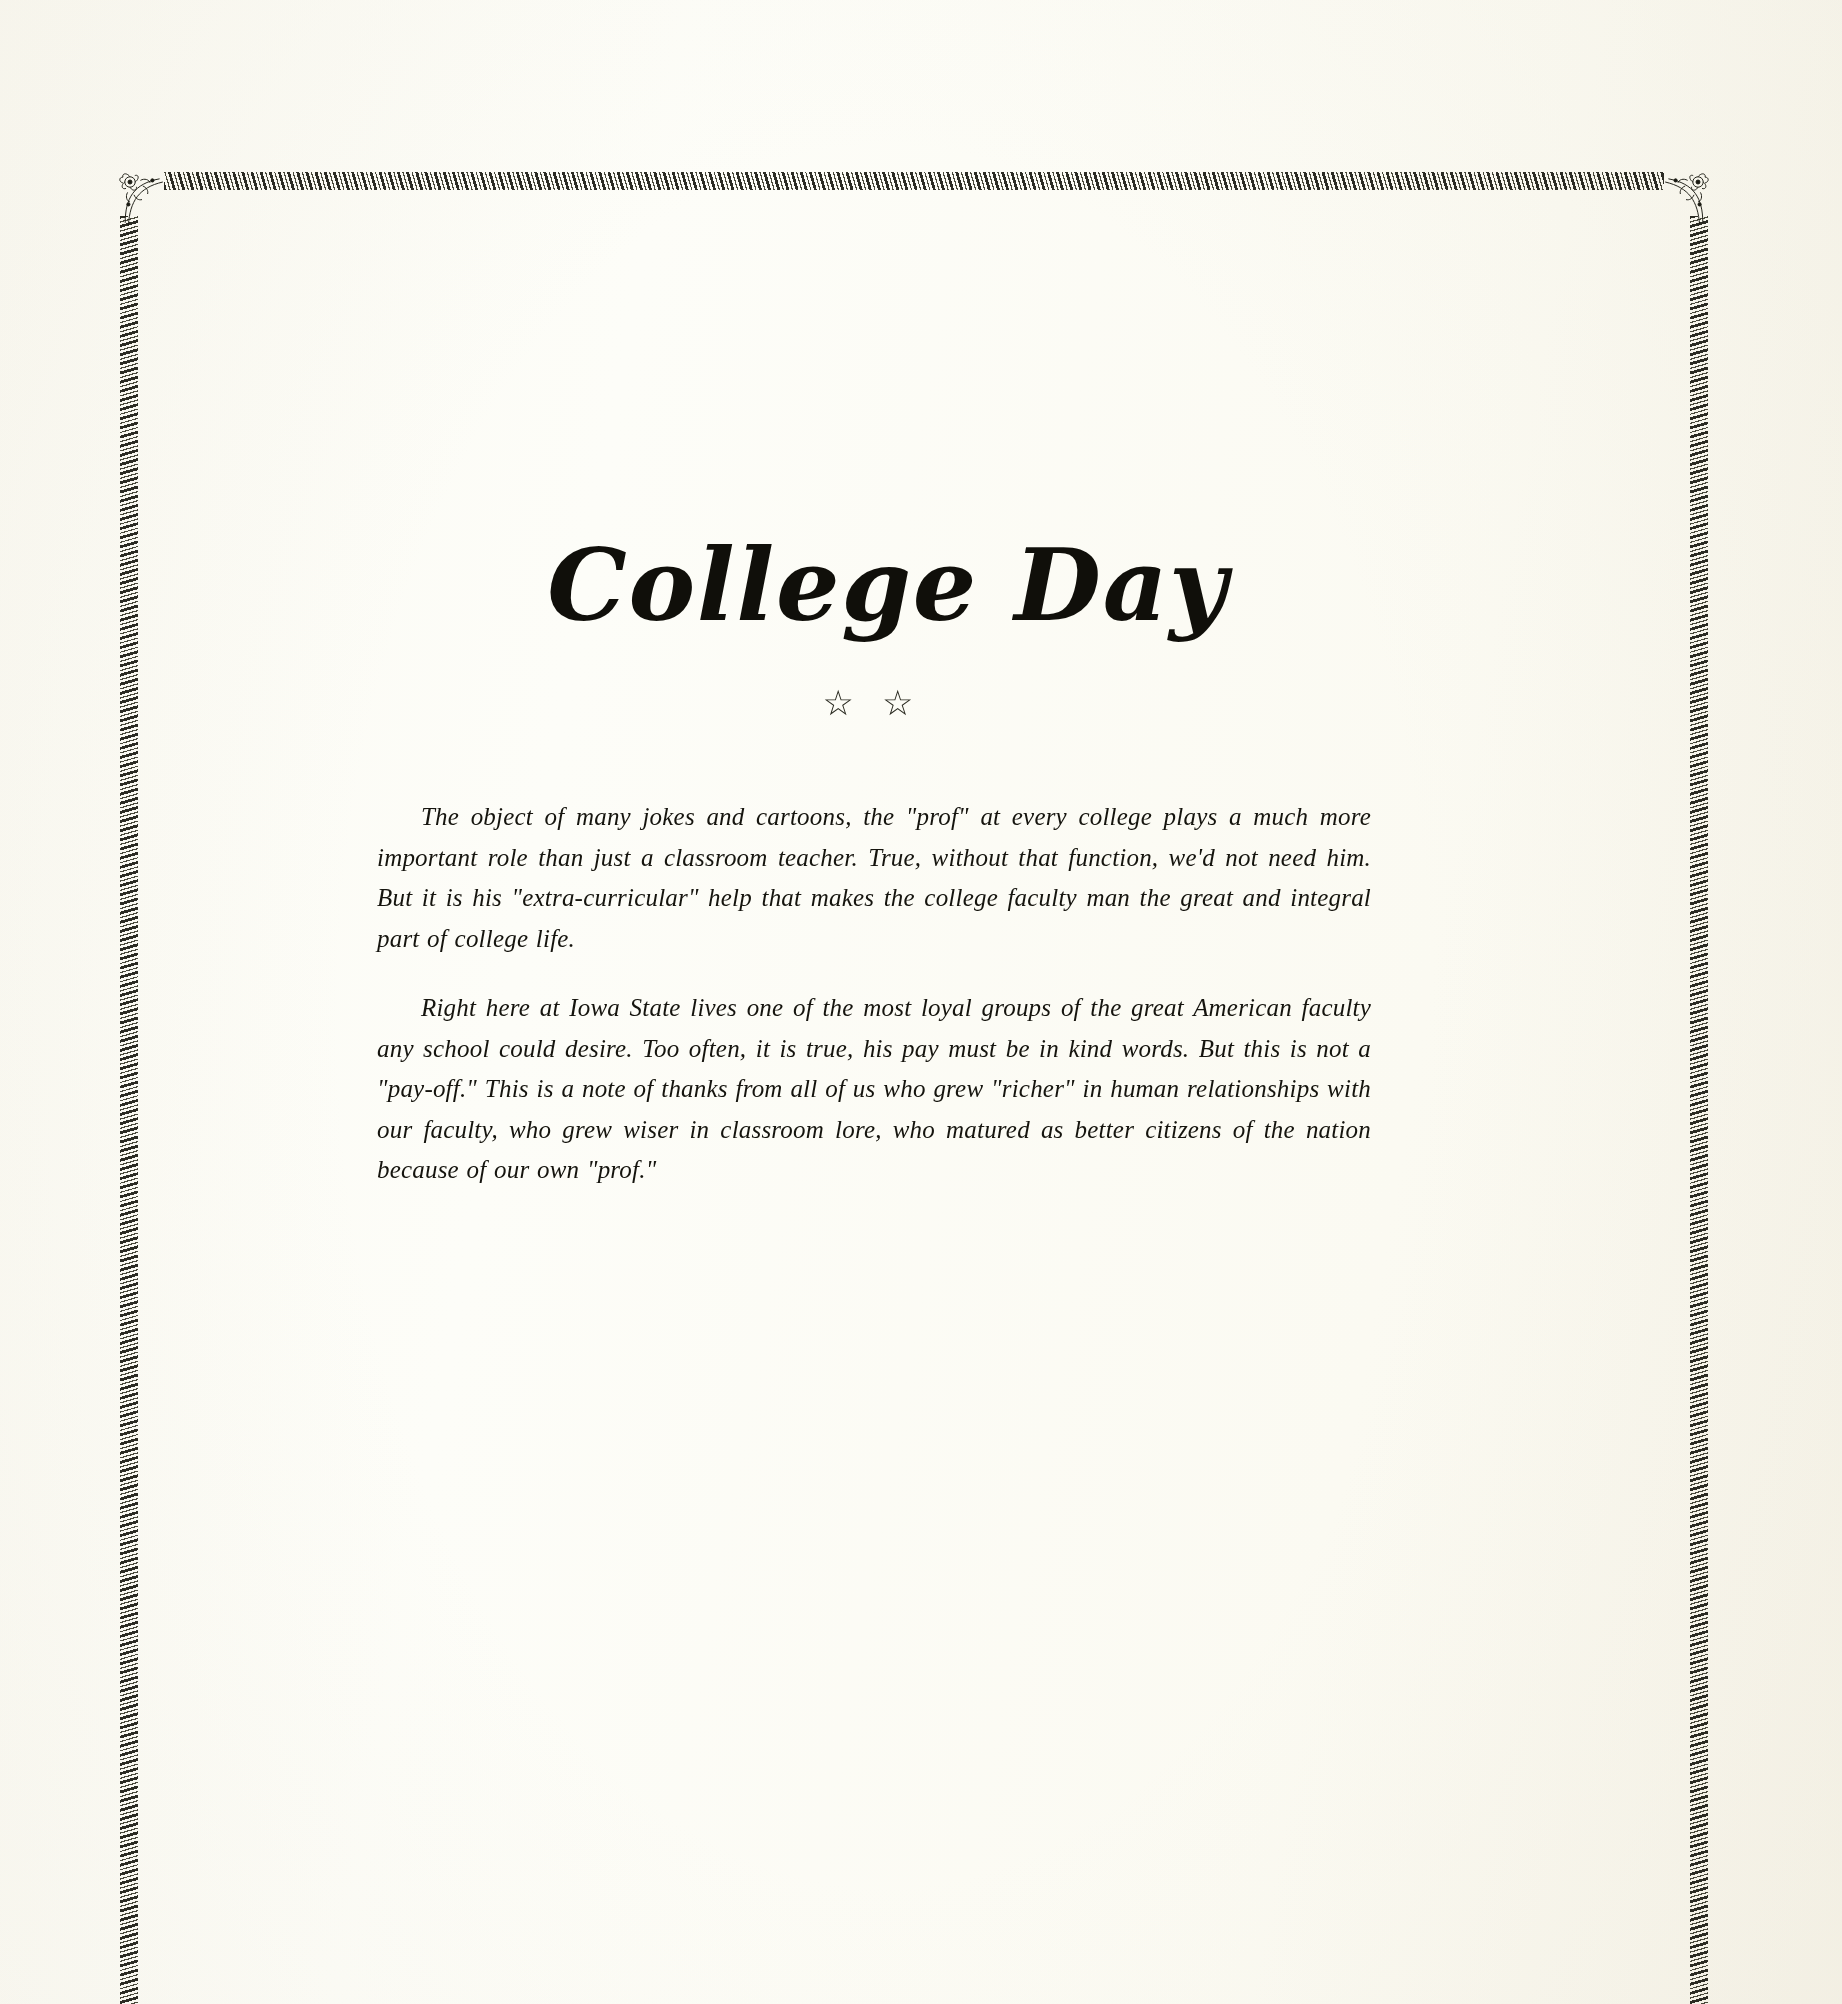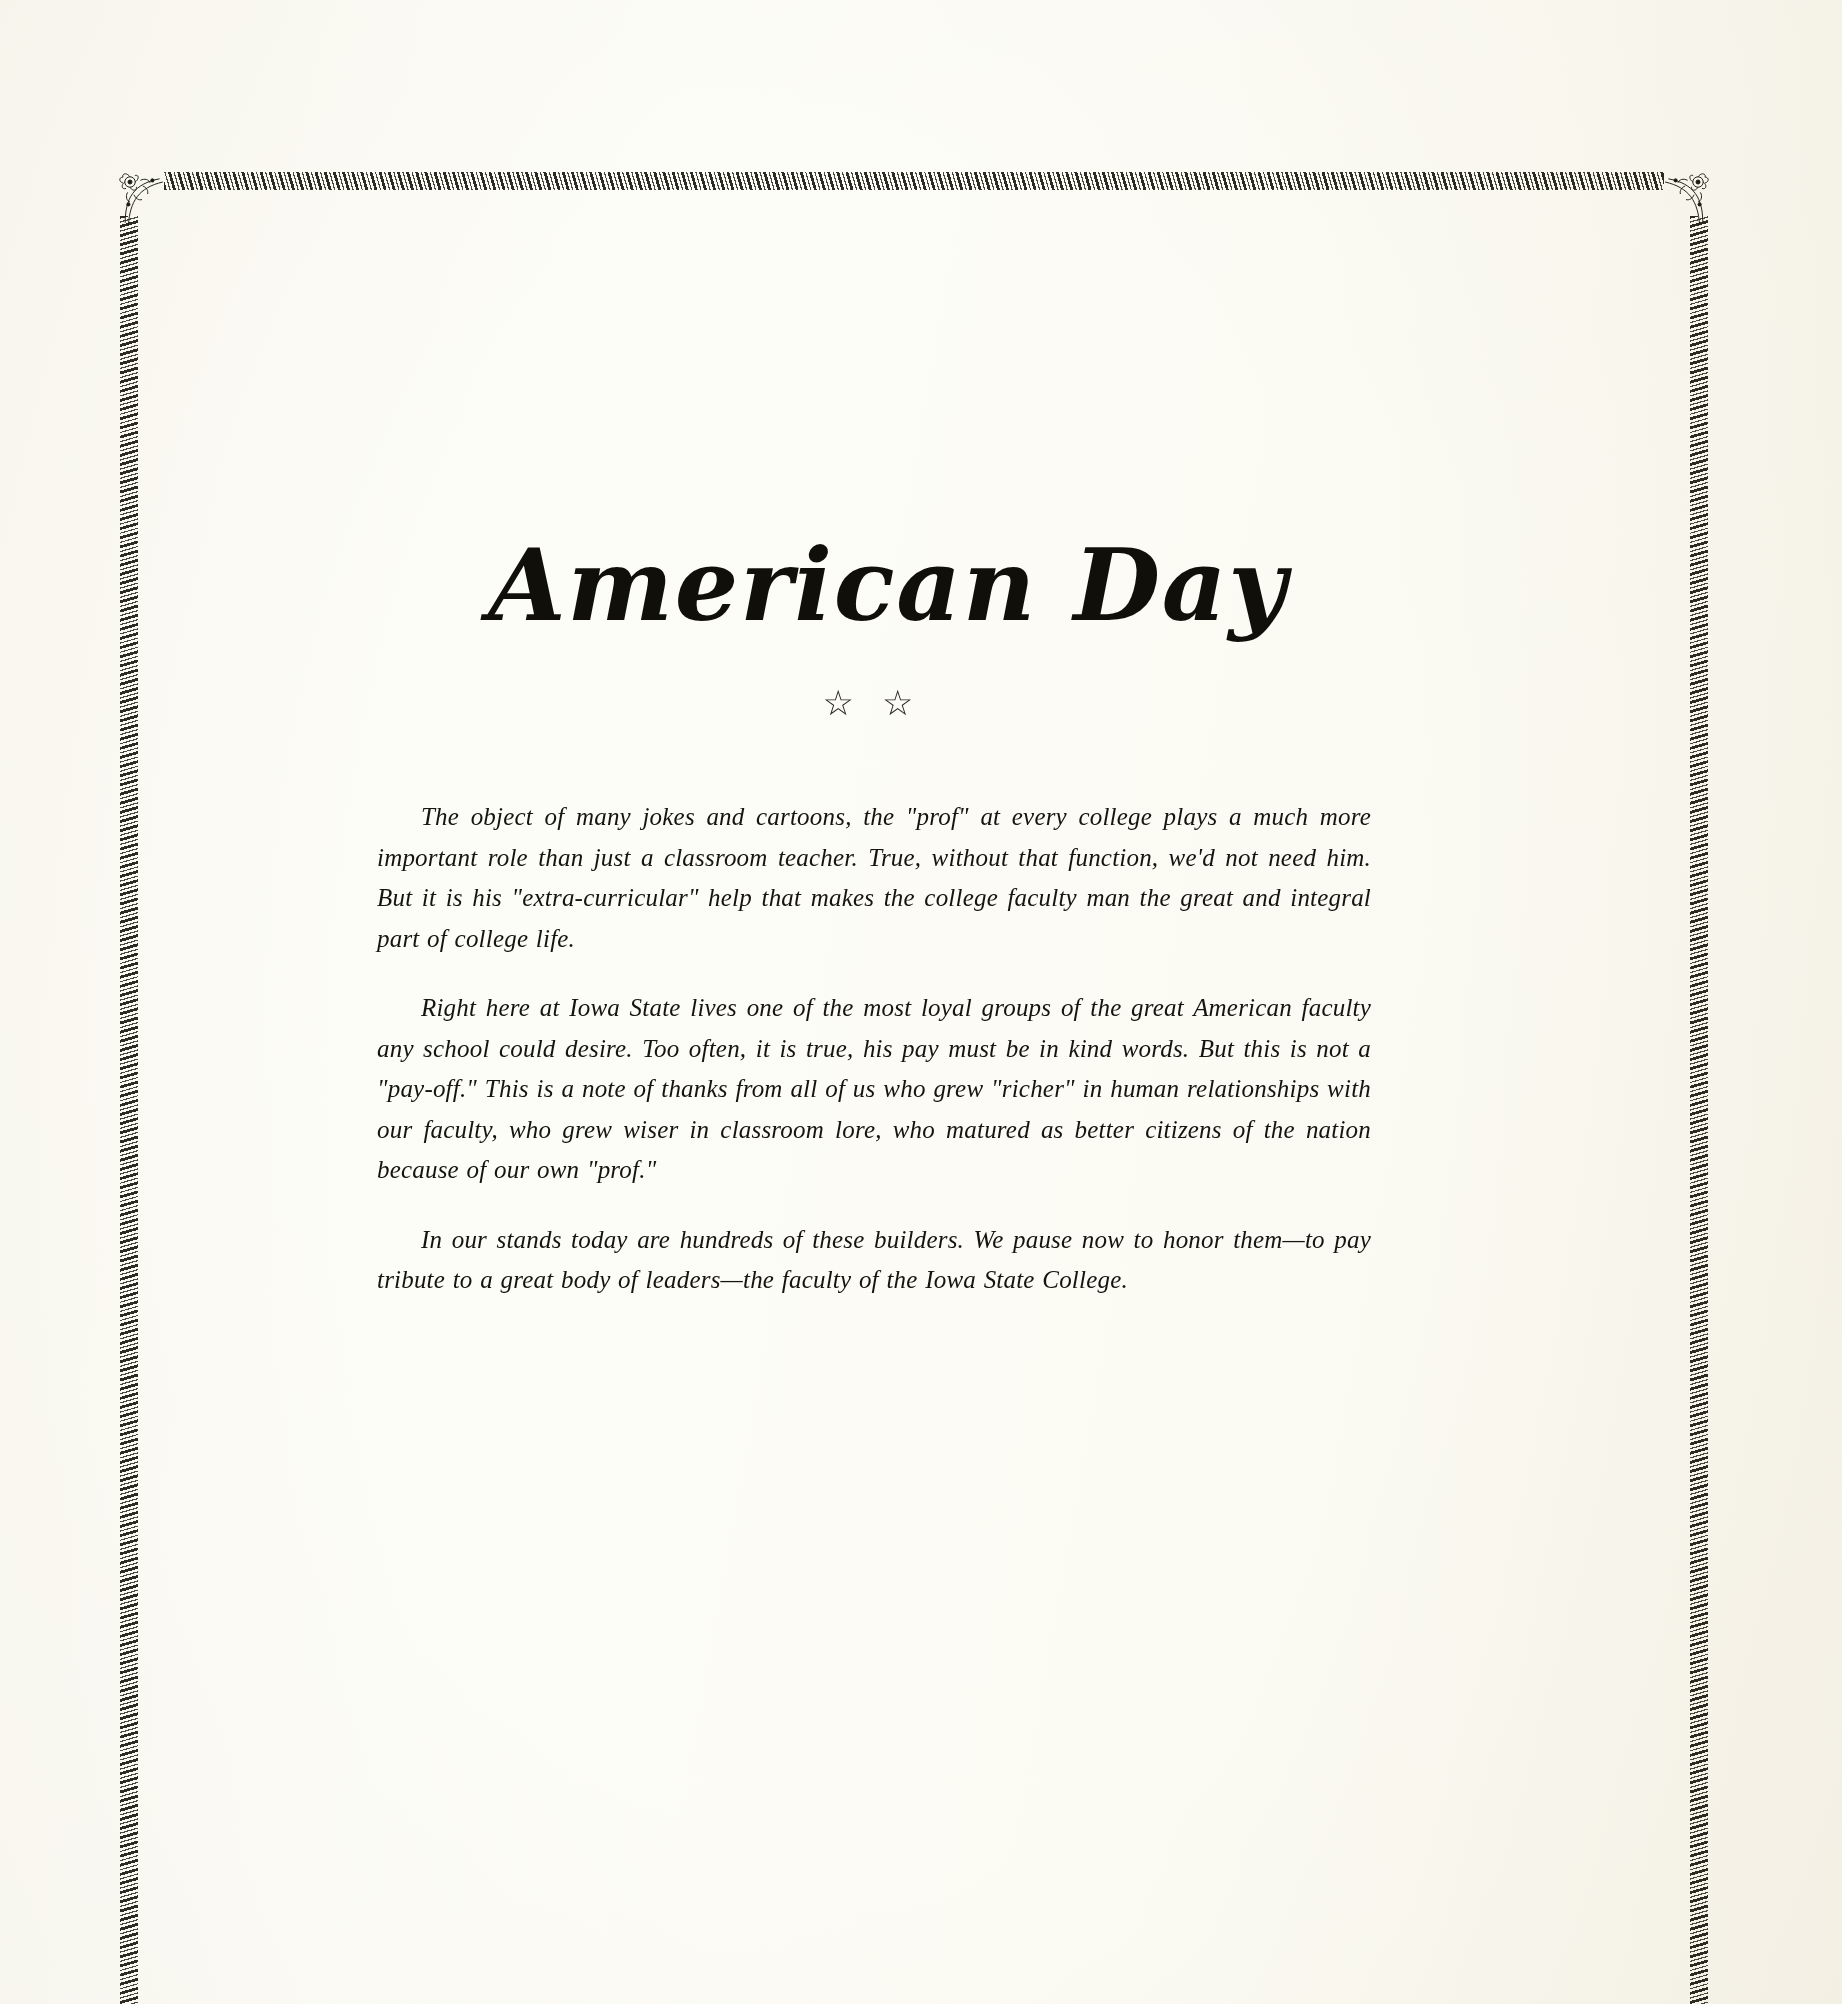--- a/index.html
+++ b/index.html
@@ -203,26 +203,25 @@
           <circle cx="26" cy="86" r="4" fill="#1a1a12"></circle>
           <path d="M62 40 C72 44, 76 52, 74 60"></path>
           <path d="M40 62 C44 72, 52 76, 60 74"></path>
         </g>
       </svg>
     </div>
 
   </div>
 
   <div id="content">
-    <h1 id="title">American Day</h1>
+    <h1 id="title">College Day</h1>
 
     <div id="stars">
       <span>☆</span><span>☆</span>
     </div>
 
     <div id="body-copy">
       <p class="para">The object of many jokes and cartoons, the "prof" at every college plays a much more important role than just a classroom teacher. True, without that function, we'd not need him. But it is his "extra-curricular" help that makes the college faculty man the great and integral part of college life.</p>
       <p class="para">Right here at Iowa State lives one of the most loyal groups of the great American faculty any school could desire. Too often, it is true, his pay must be in kind words. But this is not a "pay-off." This is a note of thanks from all of us who grew "richer" in human relationships with our faculty, who grew wiser in classroom lore, who matured as better citizens of the nation because of our own "prof."</p>
-      <p class="para">In our stands today are hundreds of these builders. We pause now to honor them—to pay tribute to a great body of leaders—the faculty of the Iowa State College.</p>
     </div>
   </div>
 </div>
 
 
 </body></html>

